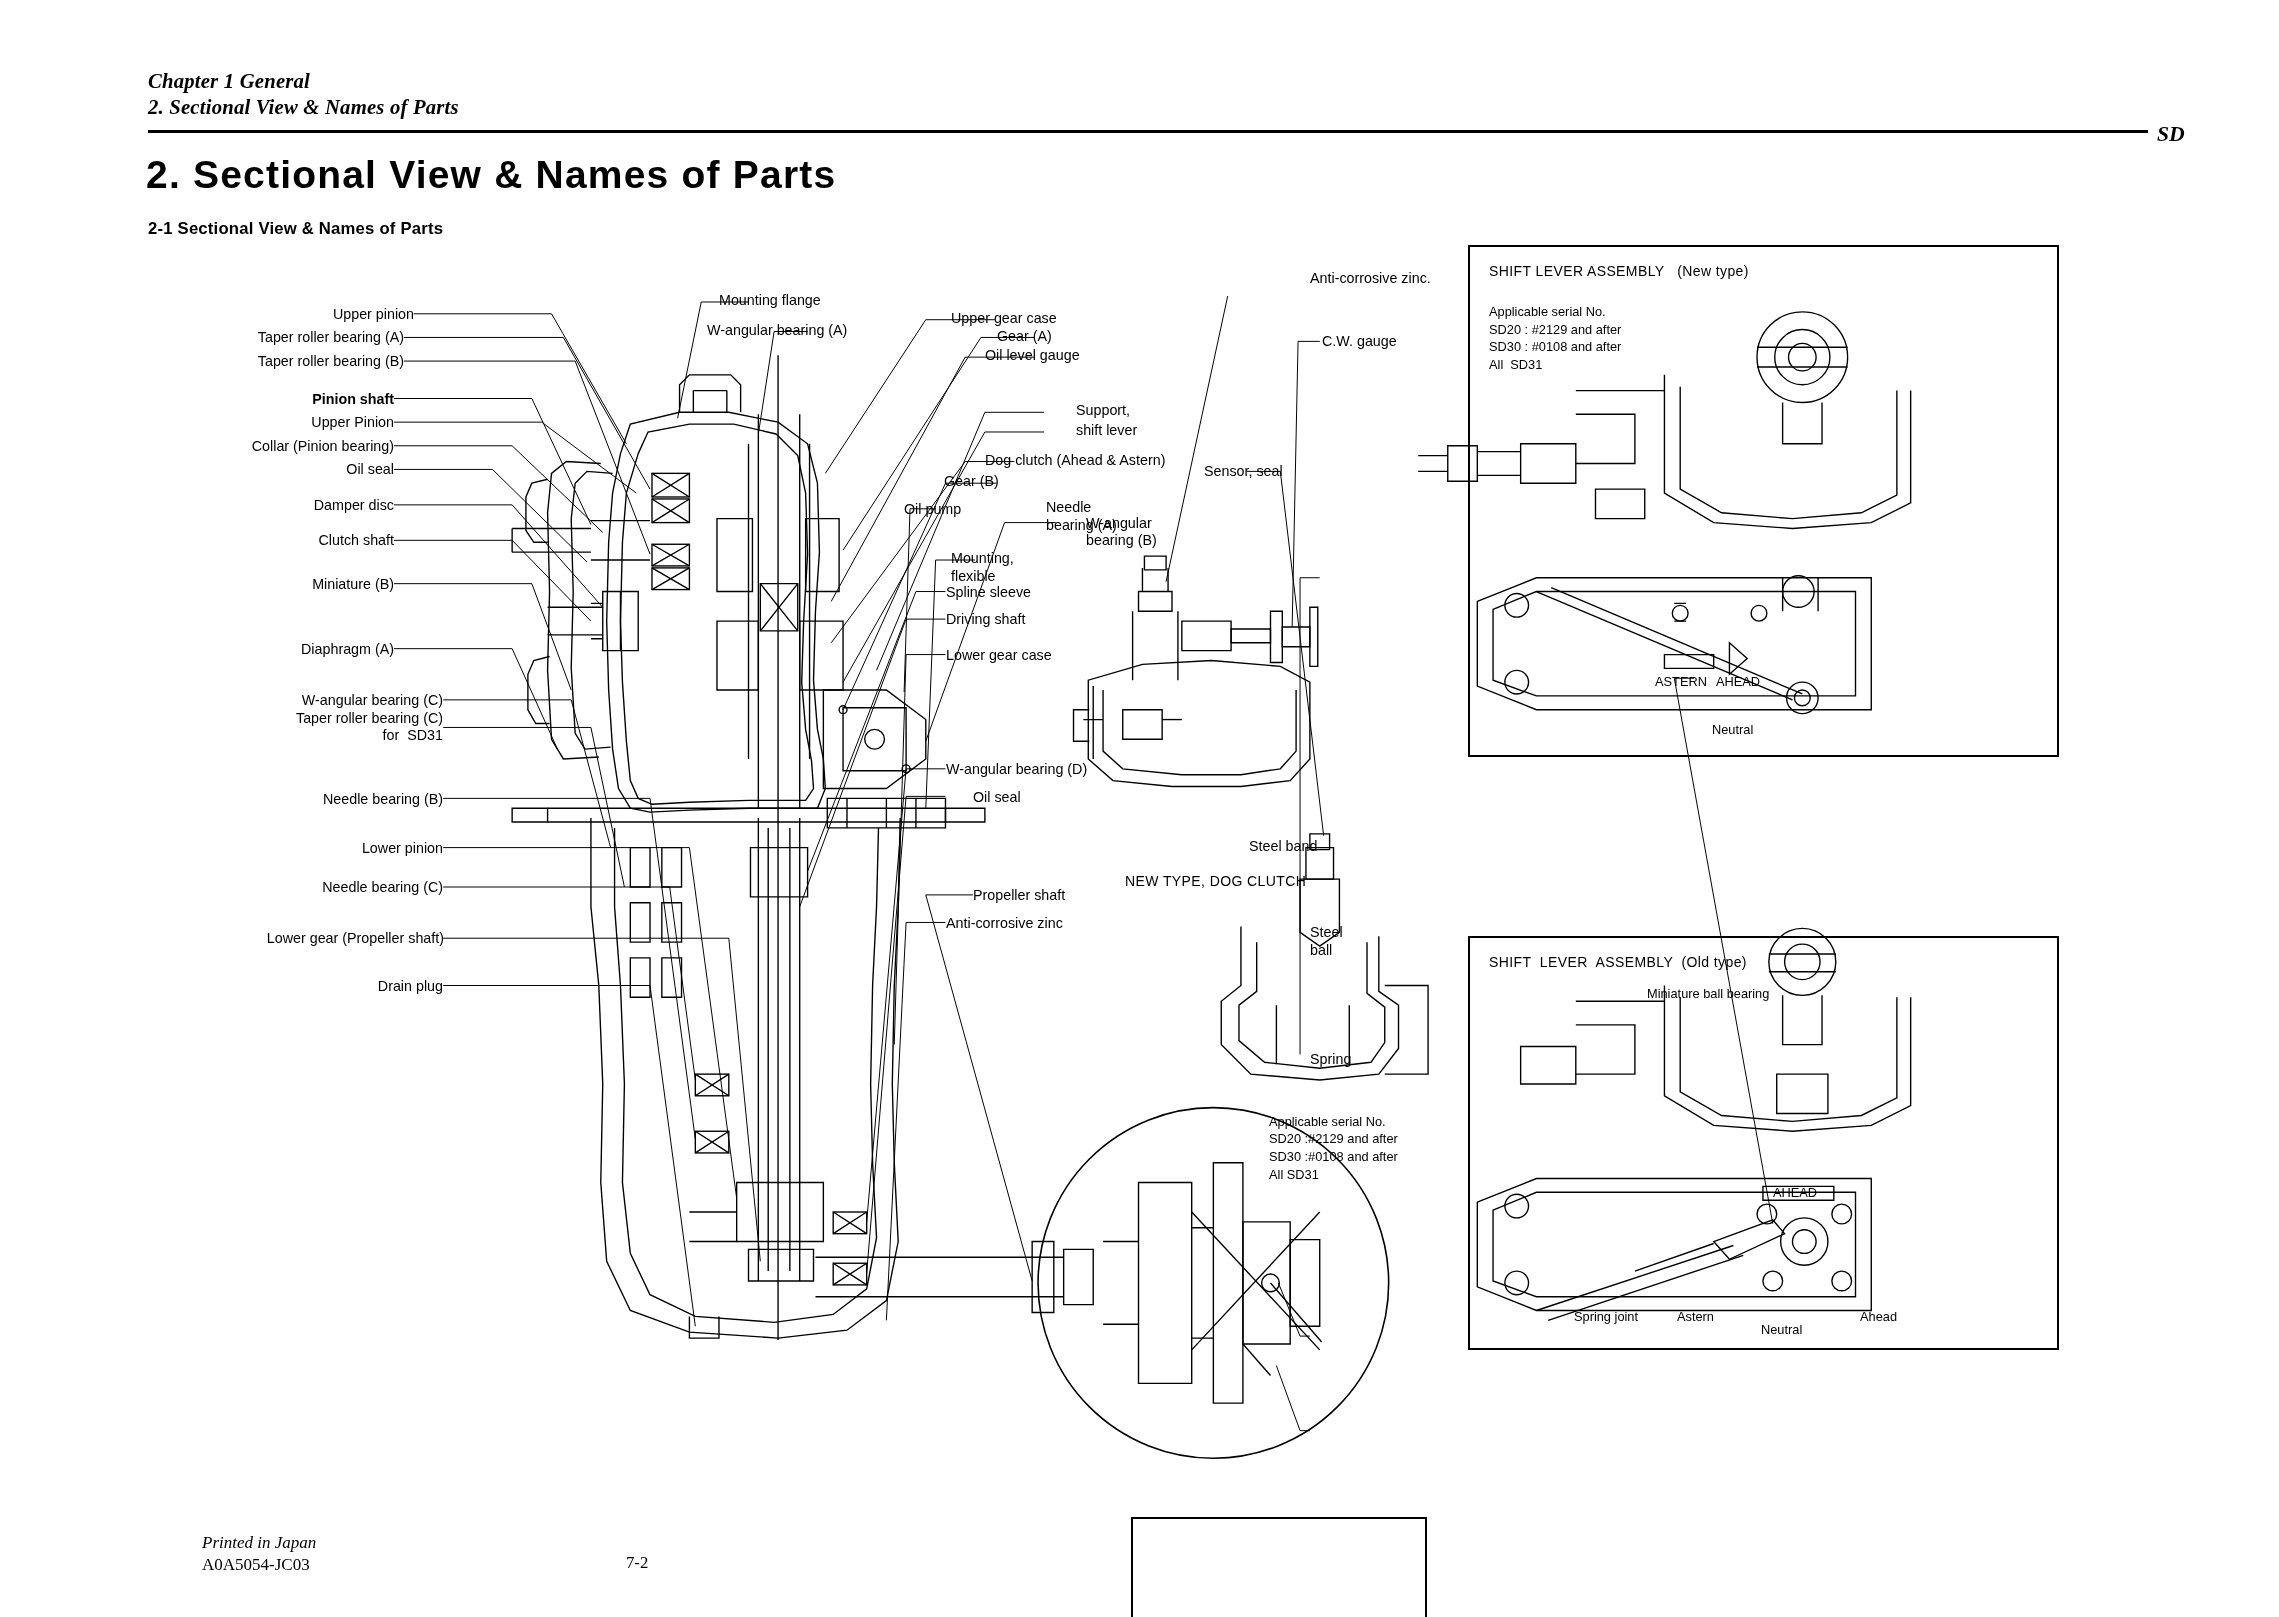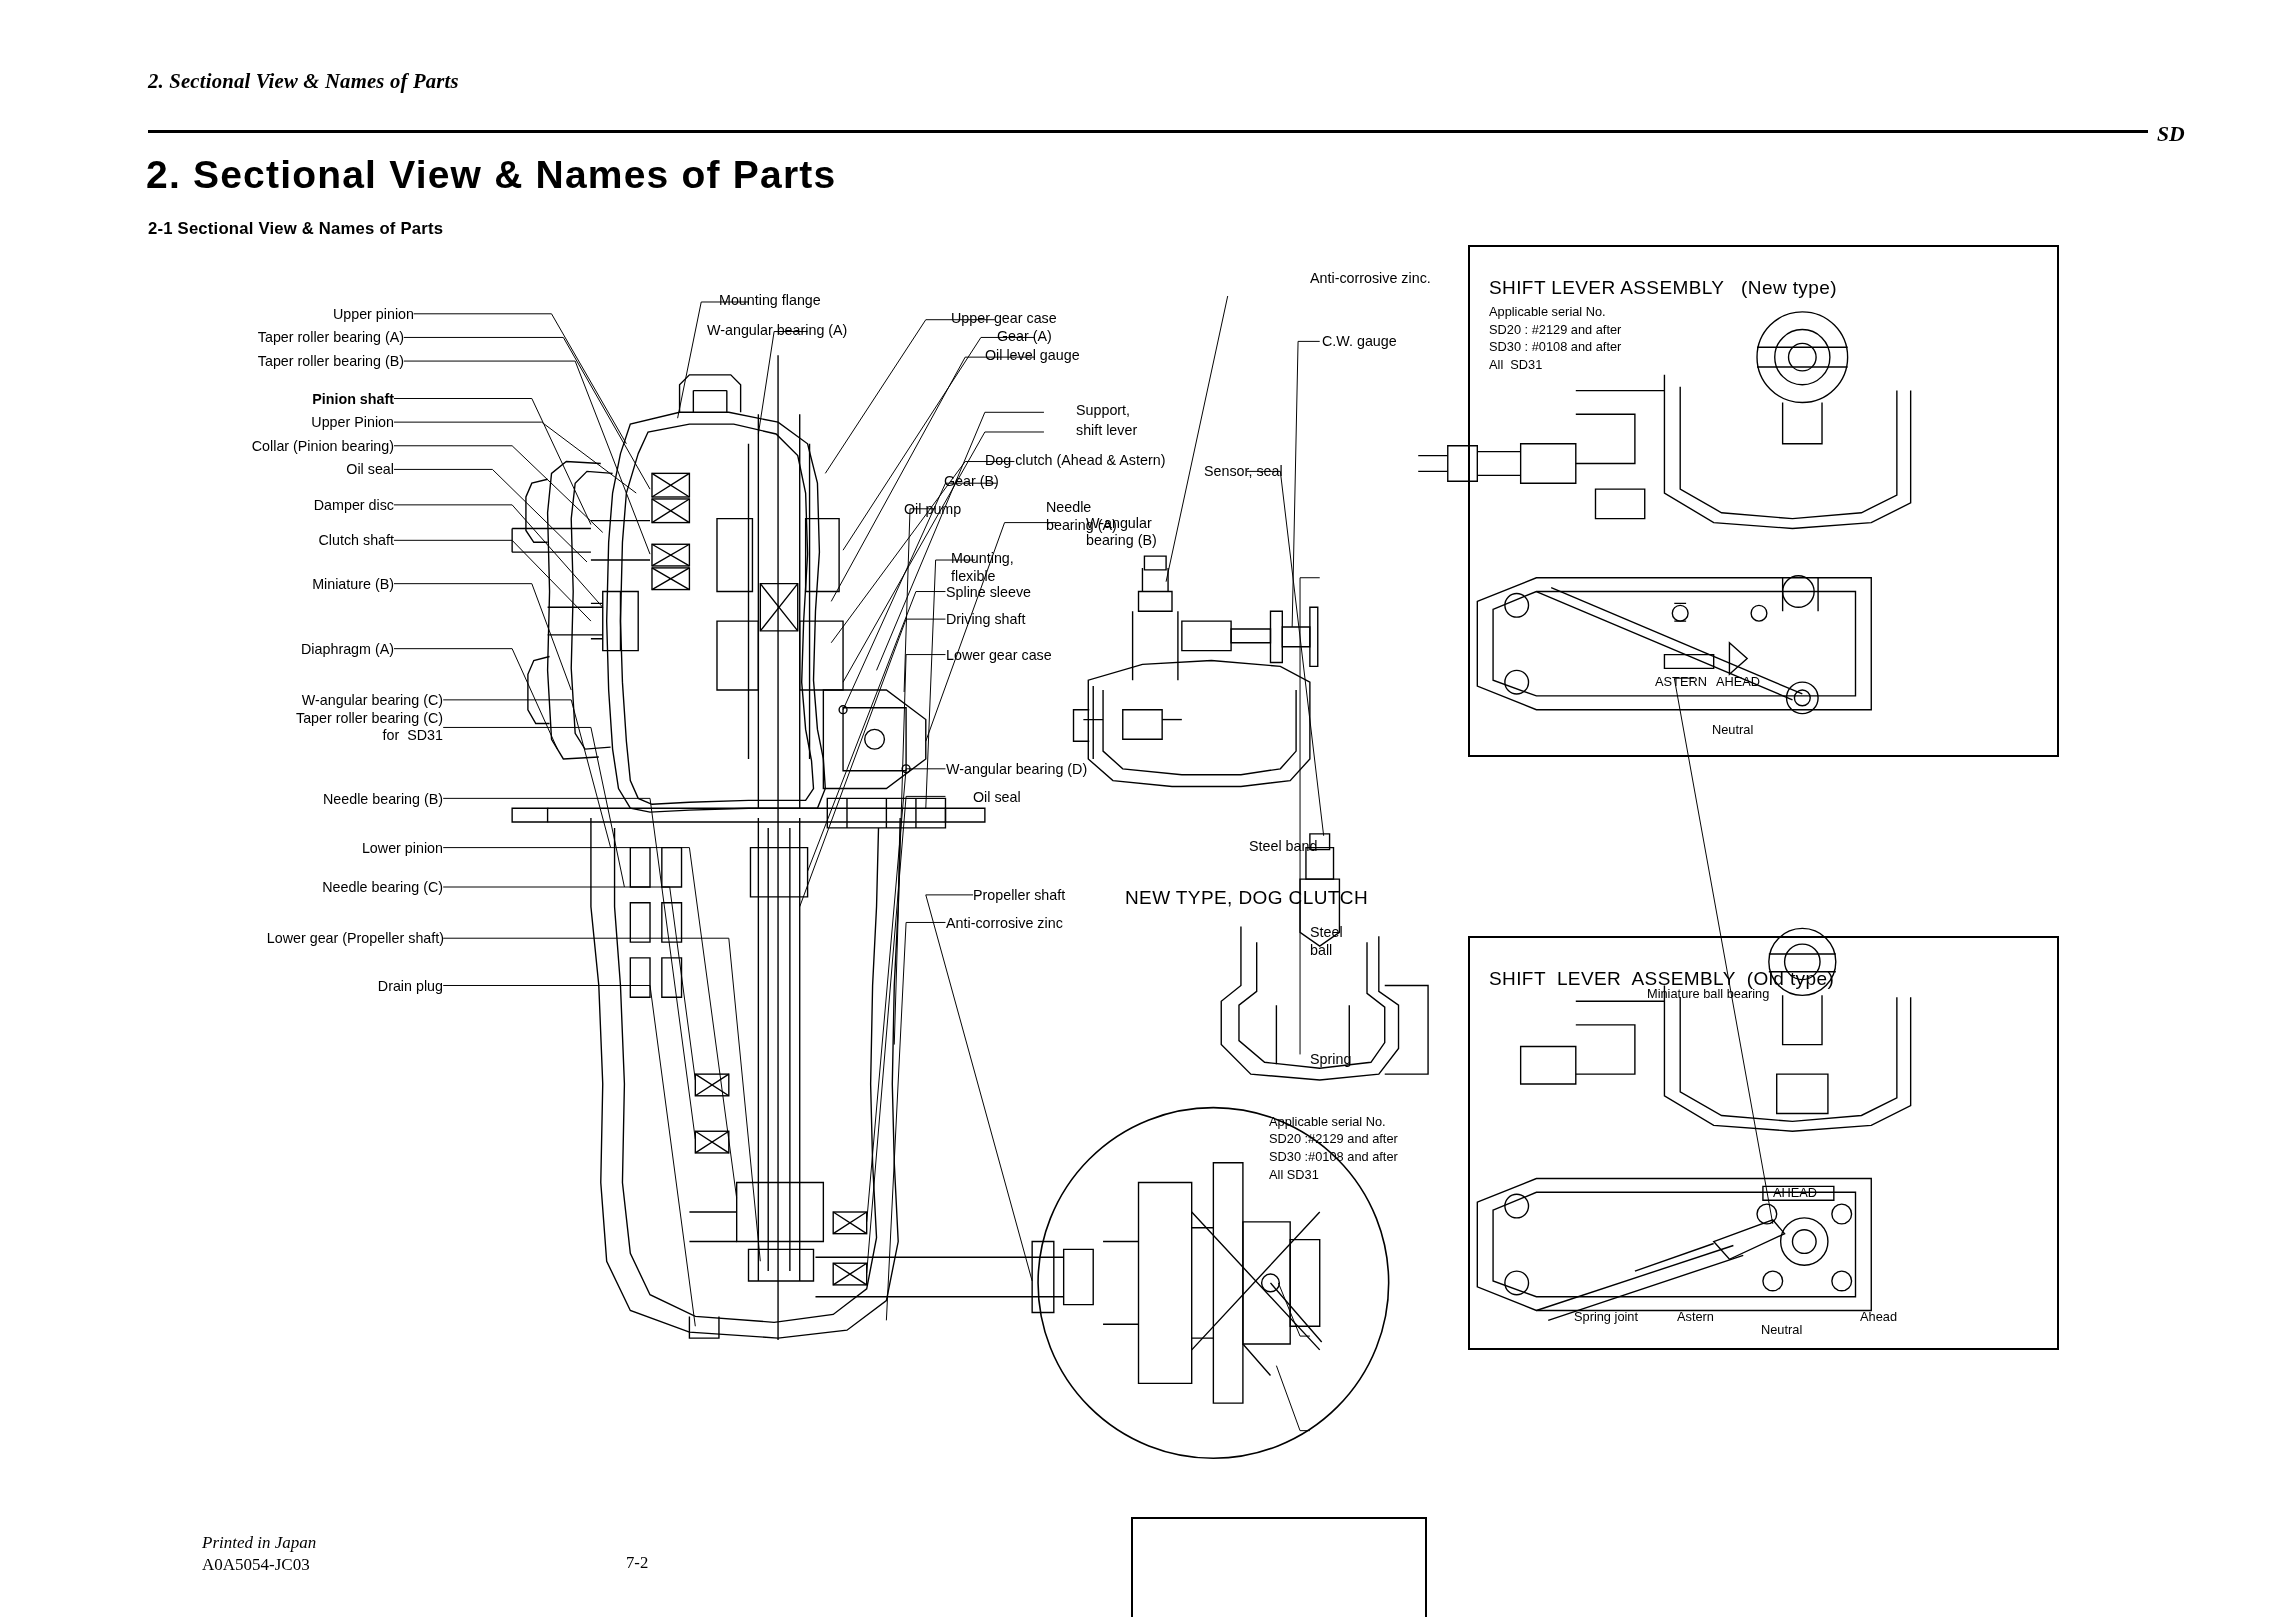--- a/index.html
+++ b/index.html
@@ -102,34 +102,35 @@
 
   .lbl {
     position: absolute;
     font-family: "Liberation Sans", sans-serif;
     font-size: 14.3px;
     line-height: 16.7px;
     white-space: pre;
     color: #000;
   }
   .lbl.sm { font-size: 12.8px; line-height: 15.3px; }
-  .lbl.bx { font-size: 19px; letter-spacing: 0.4px; margin-top: 17px; }
+  .lbl.bx { font-size: 14px; letter-spacing: 0.4px; }
   .lbl.r { text-align: right; }
 
   .panel-box {
     position: absolute;
     border: 2.5px solid #000;
     box-sizing: border-box;
     background: transparent;
   }
 </style>
 </head>
 <body>
 
 <div id="page-header">
+  <div class="header-line">Chapter 1 General</div>
   <div class="header-line">2. Sectional View &amp; Names of Parts</div>
 </div>
 <div id="header-rule"></div>
 <div id="header-sd">SD</div>
 
 <div id="section-title">2. Sectional View &amp; Names of Parts</div>
 <div id="subsection-title">2-1 Sectional View &amp; Names of Parts</div>
 
 <div id="figure">
 

